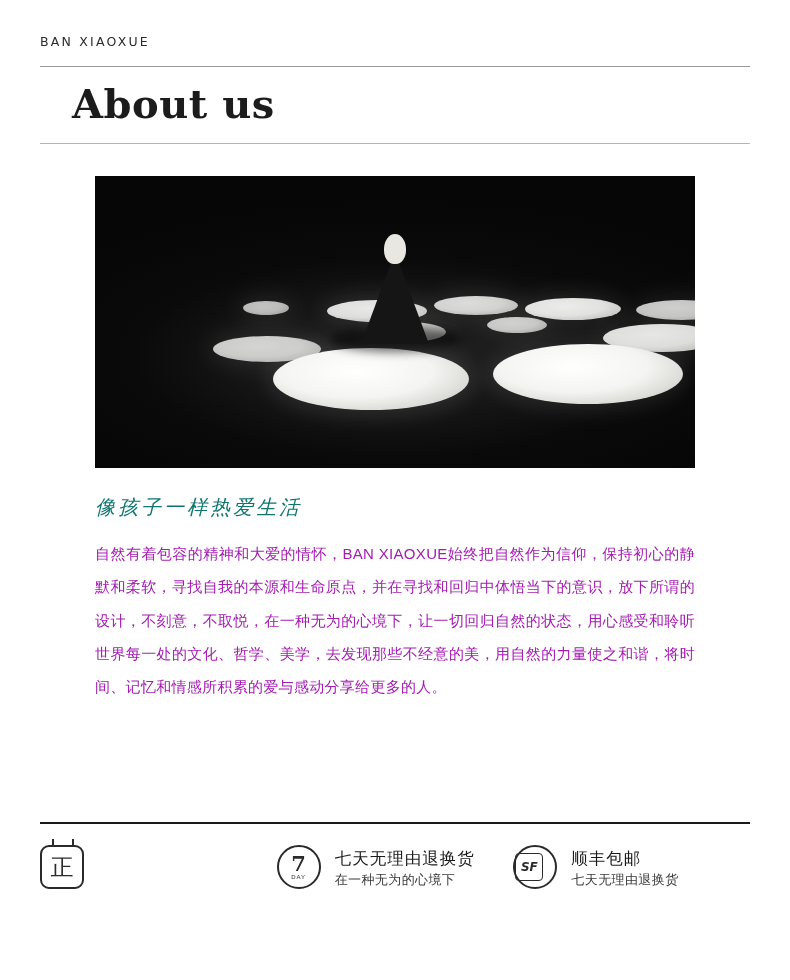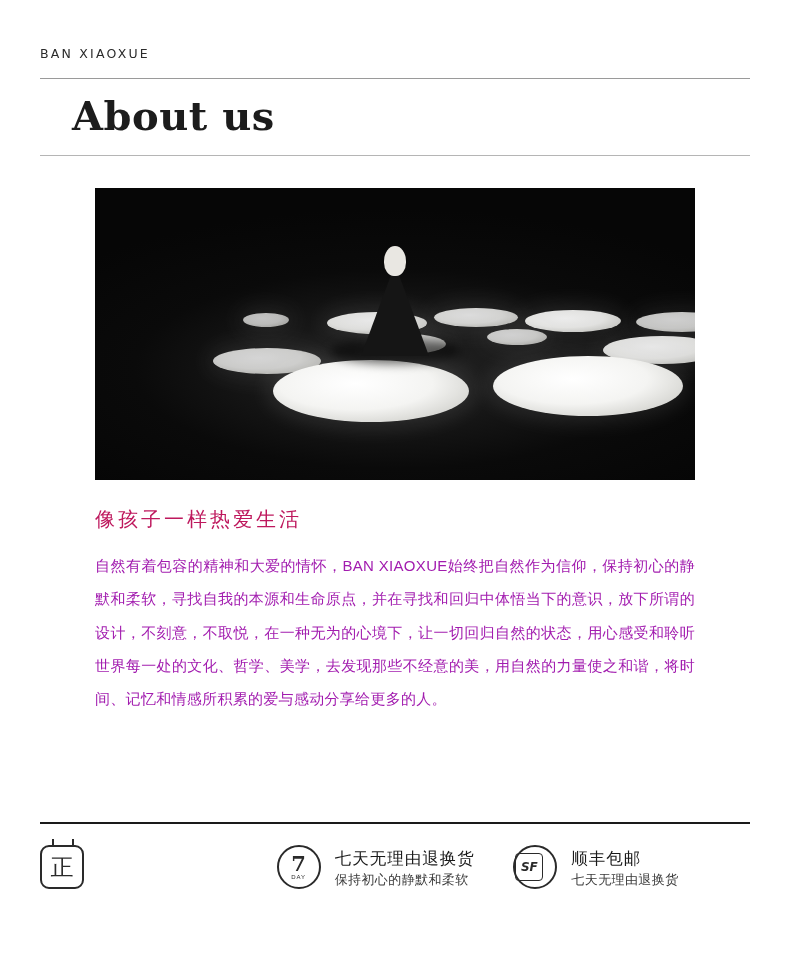--- a/index.html
+++ b/index.html
@@ -12,21 +12,21 @@
     height: 980px;
     font-family: "Liberation Sans", sans-serif;
     color: #222;
     overflow: hidden;
   }
   .page {
     position: relative;
     width: 790px;
     height: 980px;
     box-sizing: border-box;
-    padding: 16px 40px;
+    padding: 4px 40px;
   }
 
   
   .brand-row {
     padding-top: 30px;
     height: 26px;
   }
   .brand-mark {
     font-family: "DejaVu Sans", sans-serif;
     font-size: 12.5px;
@@ -108,23 +108,24 @@
   }
 
   
   .copy {
     margin: 26px 55px 0 55px;
   }
   .copy-heading {
     font-family: "Liberation Sans", sans-serif;
     font-size: 20px;
     letter-spacing: 3px;
-    color: #be185d;
+    color: #0f766e;
     margin: 0 0 16px 0;
     font-weight: 400;
+    font-style: italic;
   }
   .copy-para {
     font-size: 15px;
     line-height: 2.22;
     color: #a21caf;
     margin: 0;
     text-align: justify;
     letter-spacing: 0.3px;
   }
 
@@ -307,21 +308,21 @@
 
     <div class="g-item">
       <div class="g-icon">
         <div class="icon-seven">
           <div class="num">7</div>
           <div class="day">DAY</div>
         </div>
       </div>
       <div class="g-text">
         <div class="g-title">七天无理由退换货</div>
-        <div class="g-sub">保持初心的静默和柔软</div>
+        <div class="g-sub">在一种无为的心境下</div>
       </div>
     </div>
 
     <div class="g-item">
       <div class="g-icon">
         <div class="icon-sf">
           <div class="sf-box">SF</div>
         </div>
       </div>
       <div class="g-text">

